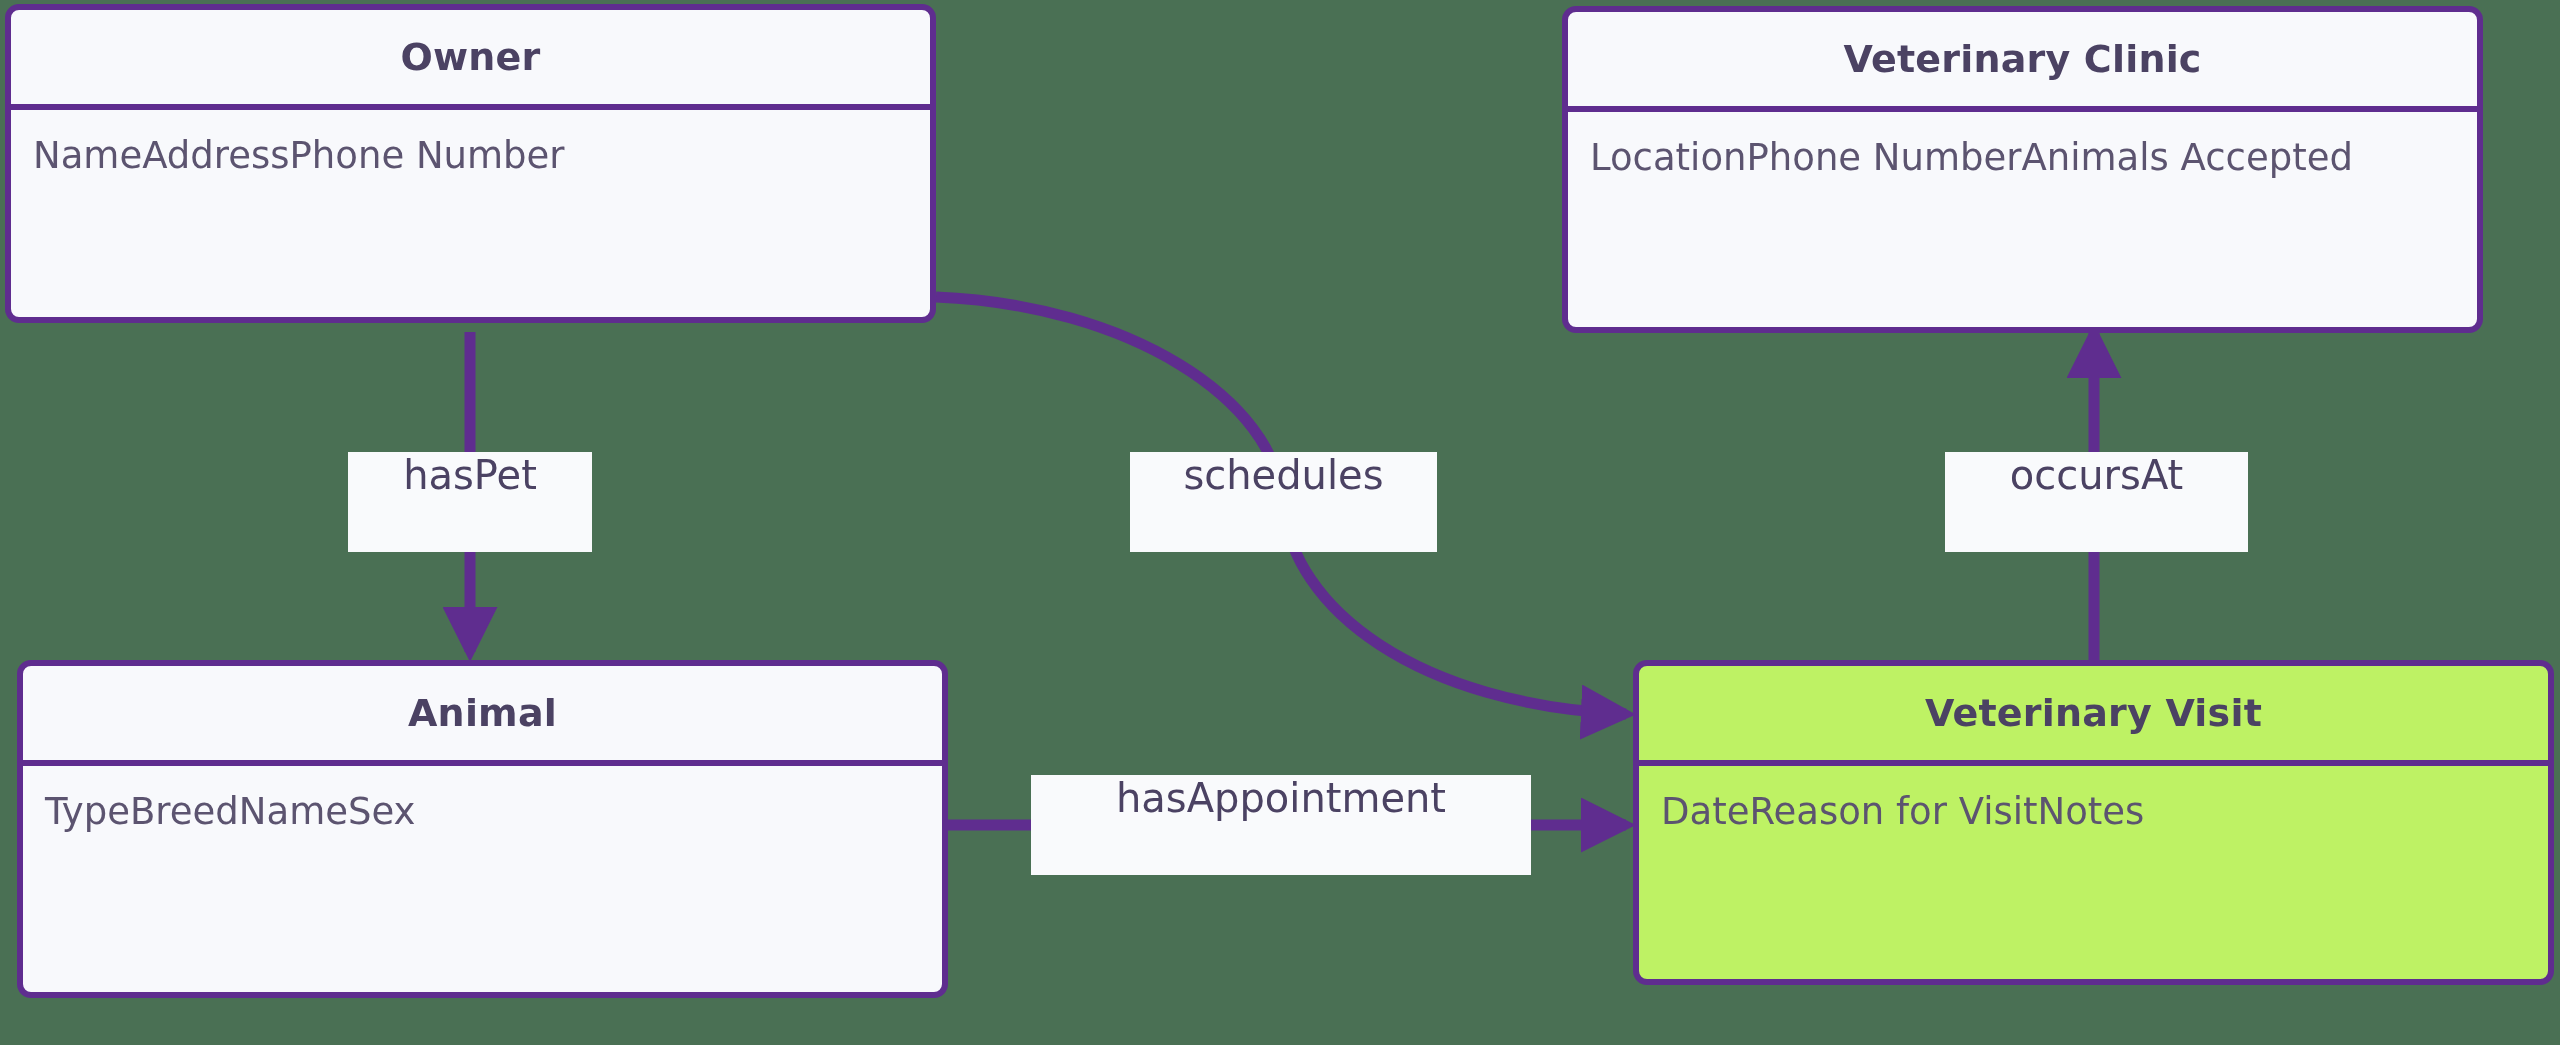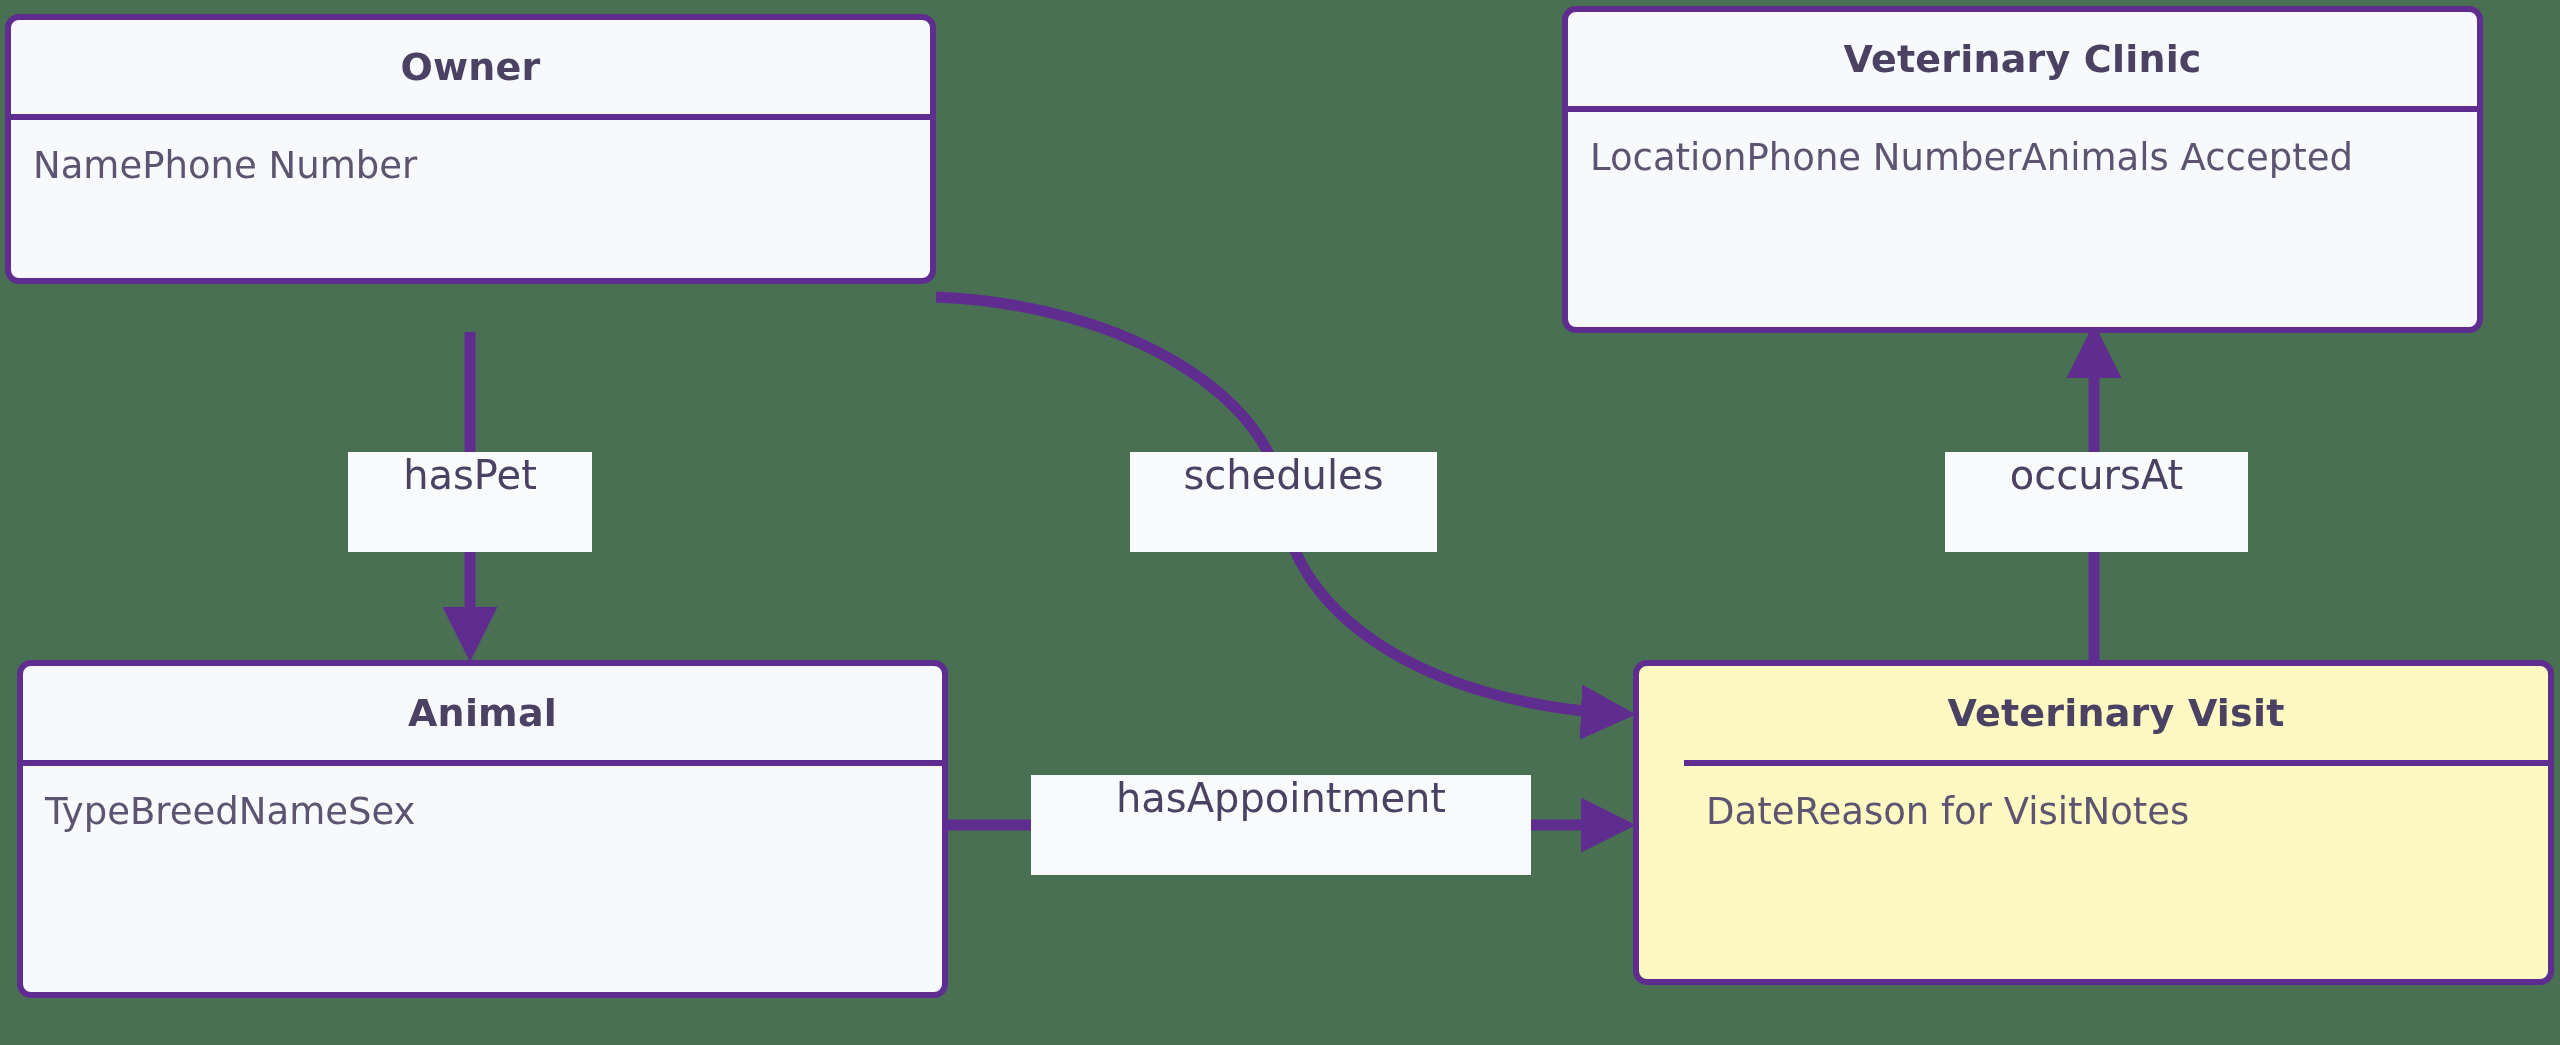--- a/index.html
+++ b/index.html
@@ -29,22 +29,21 @@
     position: absolute;
     box-sizing: border-box;
     border: 6px solid #5f2d8f;
     border-radius: 14px;
     background: #f8f9fc;
     display: flex;
     flex-direction: column;
     overflow: hidden;
   }
   .entity.tinted {
-    background: #fef9c3;
-    padding-left: 45px;
+    background: #bef264;
   }
   .entity-header {
     box-sizing: border-box;
     height: 100px;
     flex: 0 0 auto;
     border-bottom: 6px solid #5f2d8f;
     display: flex;
     align-items: center;
     justify-content: center;
   }
@@ -99,26 +98,27 @@
 
     <path d="M 470,332 L 470,652" stroke="#5f2d8f" stroke-width="11" fill="none" marker-end="url(#arrowhead)"></path>
 
     <path d="M 936,297 C 1130,305 1275,400 1283,502 C 1291,610 1420,705 1626,714" stroke="#5f2d8f" stroke-width="11" fill="none" marker-end="url(#arrowhead)"></path>
 
     <path d="M 2094,660 L 2094,333" stroke="#5f2d8f" stroke-width="11" fill="none" marker-end="url(#arrowhead)"></path>
 
     <path d="M 936,825 L 1626,825" stroke="#5f2d8f" stroke-width="11" fill="none" marker-end="url(#arrowhead)"></path>
   </svg>
 
-  <div class="entity" style="left:5px; top:14px; width:931px; height:270px;">
+  <div class="entity" style="left:5px; top:4px; width:931px; height:319px;">
     <div class="entity-header">
       <div class="entity-title">Owner</div>
     </div>
     <div class="entity-body">
       <div class="attr">Name</div>
+      <div class="attr">Address</div>
       <div class="attr">Phone Number</div>
     </div>
   </div>
 
   <div class="entity" style="left:1562px; top:6px; width:921px; height:327px;">
     <div class="entity-header">
       <div class="entity-title">Veterinary Clinic</div>
     </div>
     <div class="entity-body">
       <div class="attr">Location</div>

